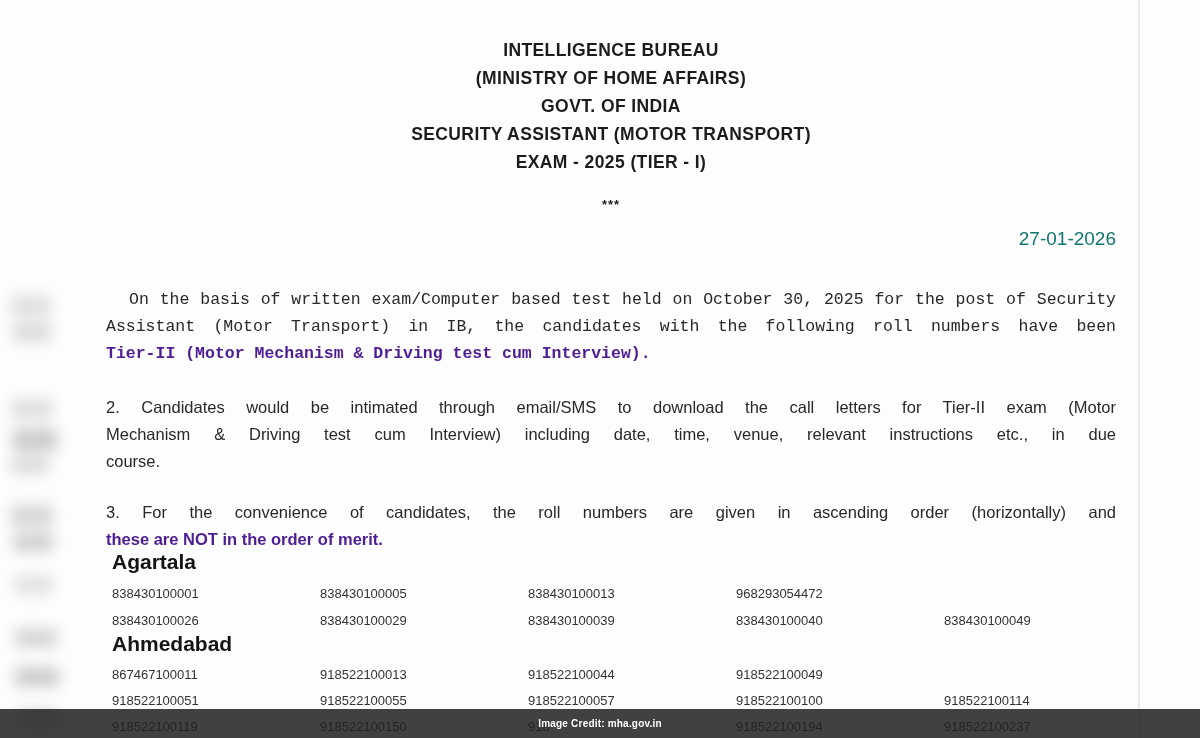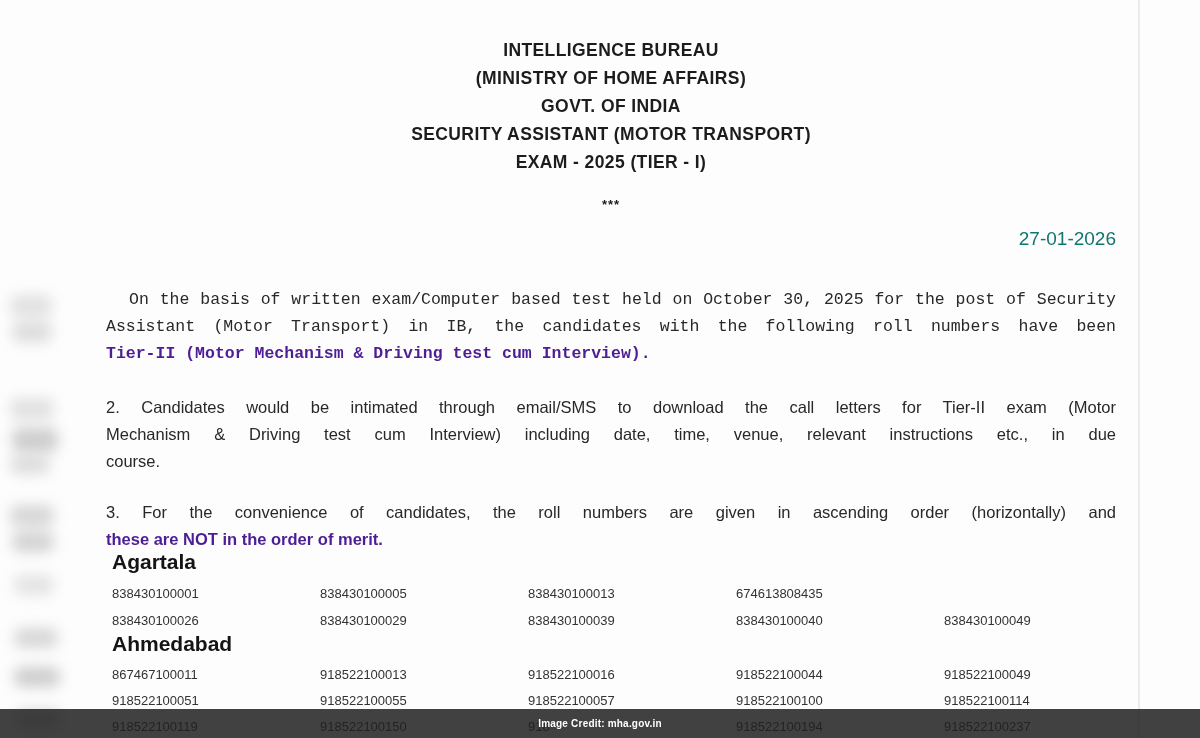--- a/index.html
+++ b/index.html
@@ -149,36 +149,35 @@
       <div class="line">3. For the convenience of candidates, the roll numbers are given in ascending order (horizontally) and</div>
       <div class="line last bold">these are NOT in the order of merit.</div>
     </div>
 
     <div class="city" style="top:551px;">Agartala</div>
 
     <div class="roll-row" style="top:584px;">
       <span class="cell">838430100001</span>
       <span class="cell">838430100005</span>
       <span class="cell">838430100013</span>
-      <span class="cell">674613808435</span>
+      <span class="cell">968293054472</span>
     </div>
     <div class="roll-row" style="top:611px;">
       <span class="cell">838430100026</span>
       <span class="cell">838430100029</span>
       <span class="cell">838430100039</span>
       <span class="cell">838430100040</span>
       <span class="cell">838430100049</span>
     </div>
 
     <div class="city" style="top:633px;">Ahmedabad</div>
 
     <div class="roll-row" style="top:665px;">
       <span class="cell">867467100011</span>
       <span class="cell">918522100013</span>
-      <span class="cell">918522100016</span>
       <span class="cell">918522100044</span>
       <span class="cell">918522100049</span>
     </div>
     <div class="roll-row" style="top:691px;">
       <span class="cell">918522100051</span>
       <span class="cell">918522100055</span>
       <span class="cell">918522100057</span>
       <span class="cell">918522100100</span>
       <span class="cell">918522100114</span>
     </div>

